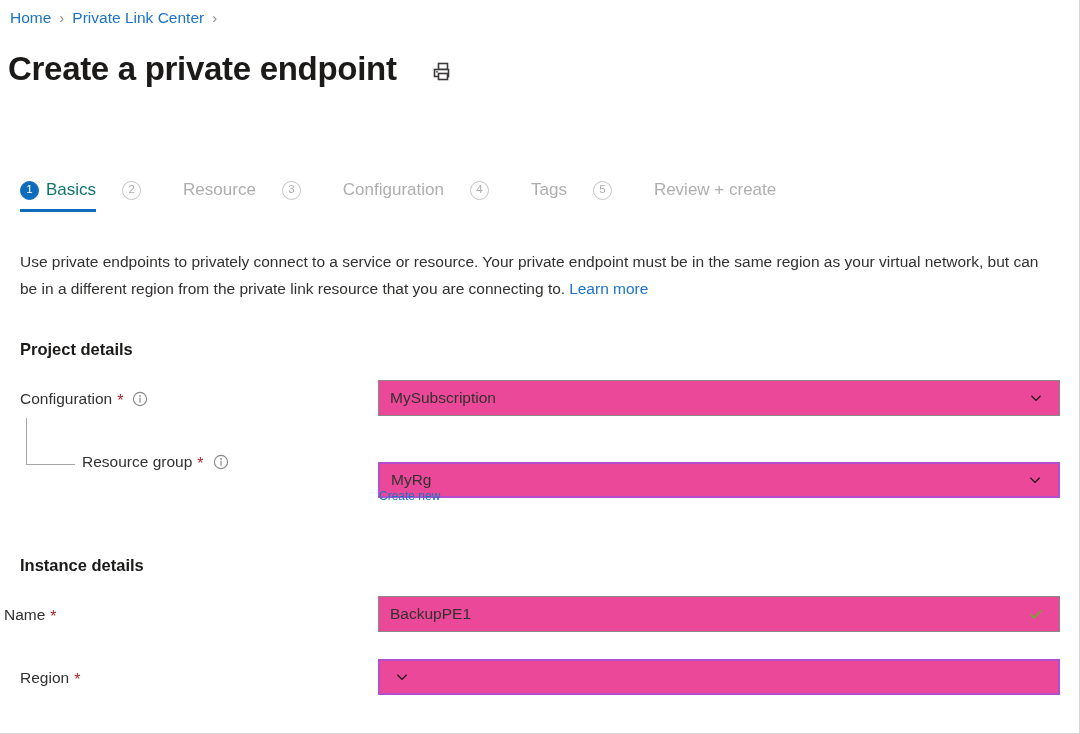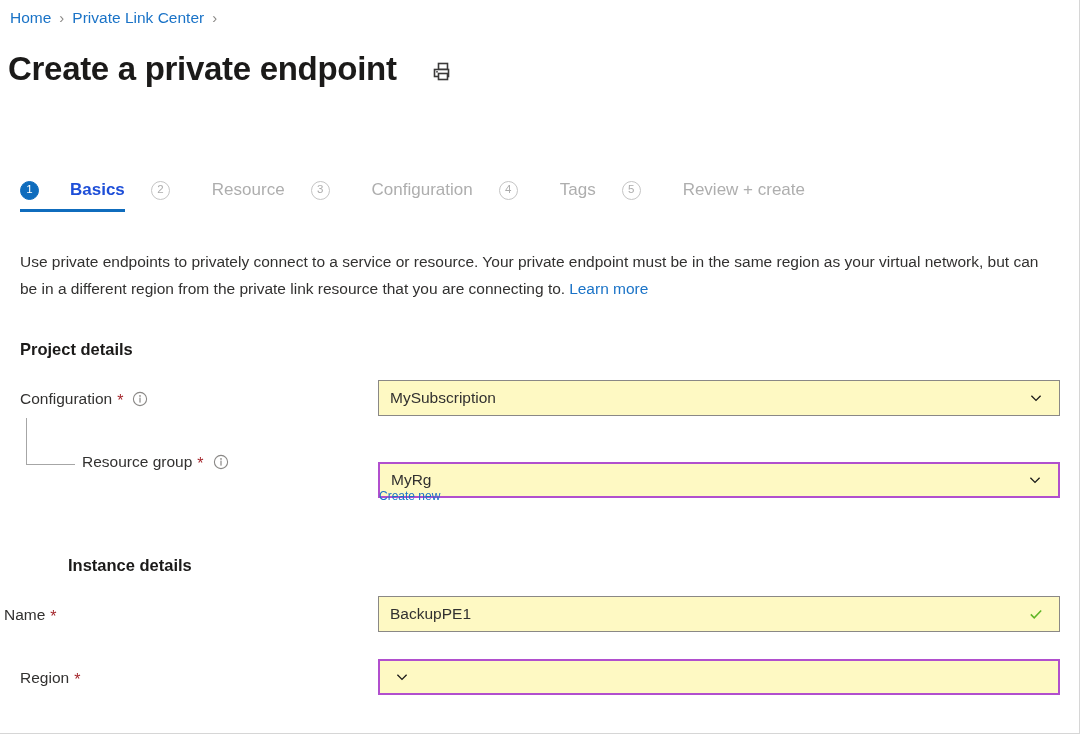--- a/index.html
+++ b/index.html
@@ -105,23 +105,22 @@
   .tab.inactive .num {
     background: transparent;
     color: #acacac;
     border: 1px solid #c5c5c5;
   }
   .tab .lbl {
     font-size: 17px;
     line-height: 20px;
   }
   .tab.active .lbl {
-    color: #1d4ed8;
-    font-weight: 700;
-    margin-left: 24px;
+    color: #0f766e;
+    font-weight: 400;
   }
   .tab.inactive .lbl {
     color: #aeaeae;
     font-weight: 400;
     margin-left: 35px;
   }
   .tab.active::after {
     content: "";
     position: absolute;
     left: 0;
@@ -150,21 +149,21 @@
   
   .section-head {
     position: absolute;
     left: 20px;
     font-size: 16.5px;
     font-weight: 600;
     color: #1b1a19;
     line-height: 22px;
   }
   #sec-project { top: 338px; }
-  #sec-instance { top: 554px; margin-left: 48px; }
+  #sec-instance { top: 554px; }
 
   .field-label {
     position: absolute;
     display: flex;
     align-items: center;
     font-size: 15.5px;
     line-height: 22px;
     color: #323130;
     white-space: nowrap;
   }
@@ -198,21 +197,21 @@
     border-bottom: 1.5px solid #a6a6a6;
   }
 
   
   .field-box {
     position: absolute;
     left: 378px;
     width: 682px;
     height: 36px;
     box-sizing: border-box;
-    background: #fef9c3;
+    background: #ec4899;
     display: flex;
     align-items: center;
     padding: 0 8px 0 11px;
     font-size: 15.5px;
     color: #323130;
     cursor: pointer;
   }
   .field-box.gray { border: 1px solid #8a8886; }
   .field-box.purple { border: 2px solid #a css; }
   .field-box.purple { border: 2px solid #b14fce; }

